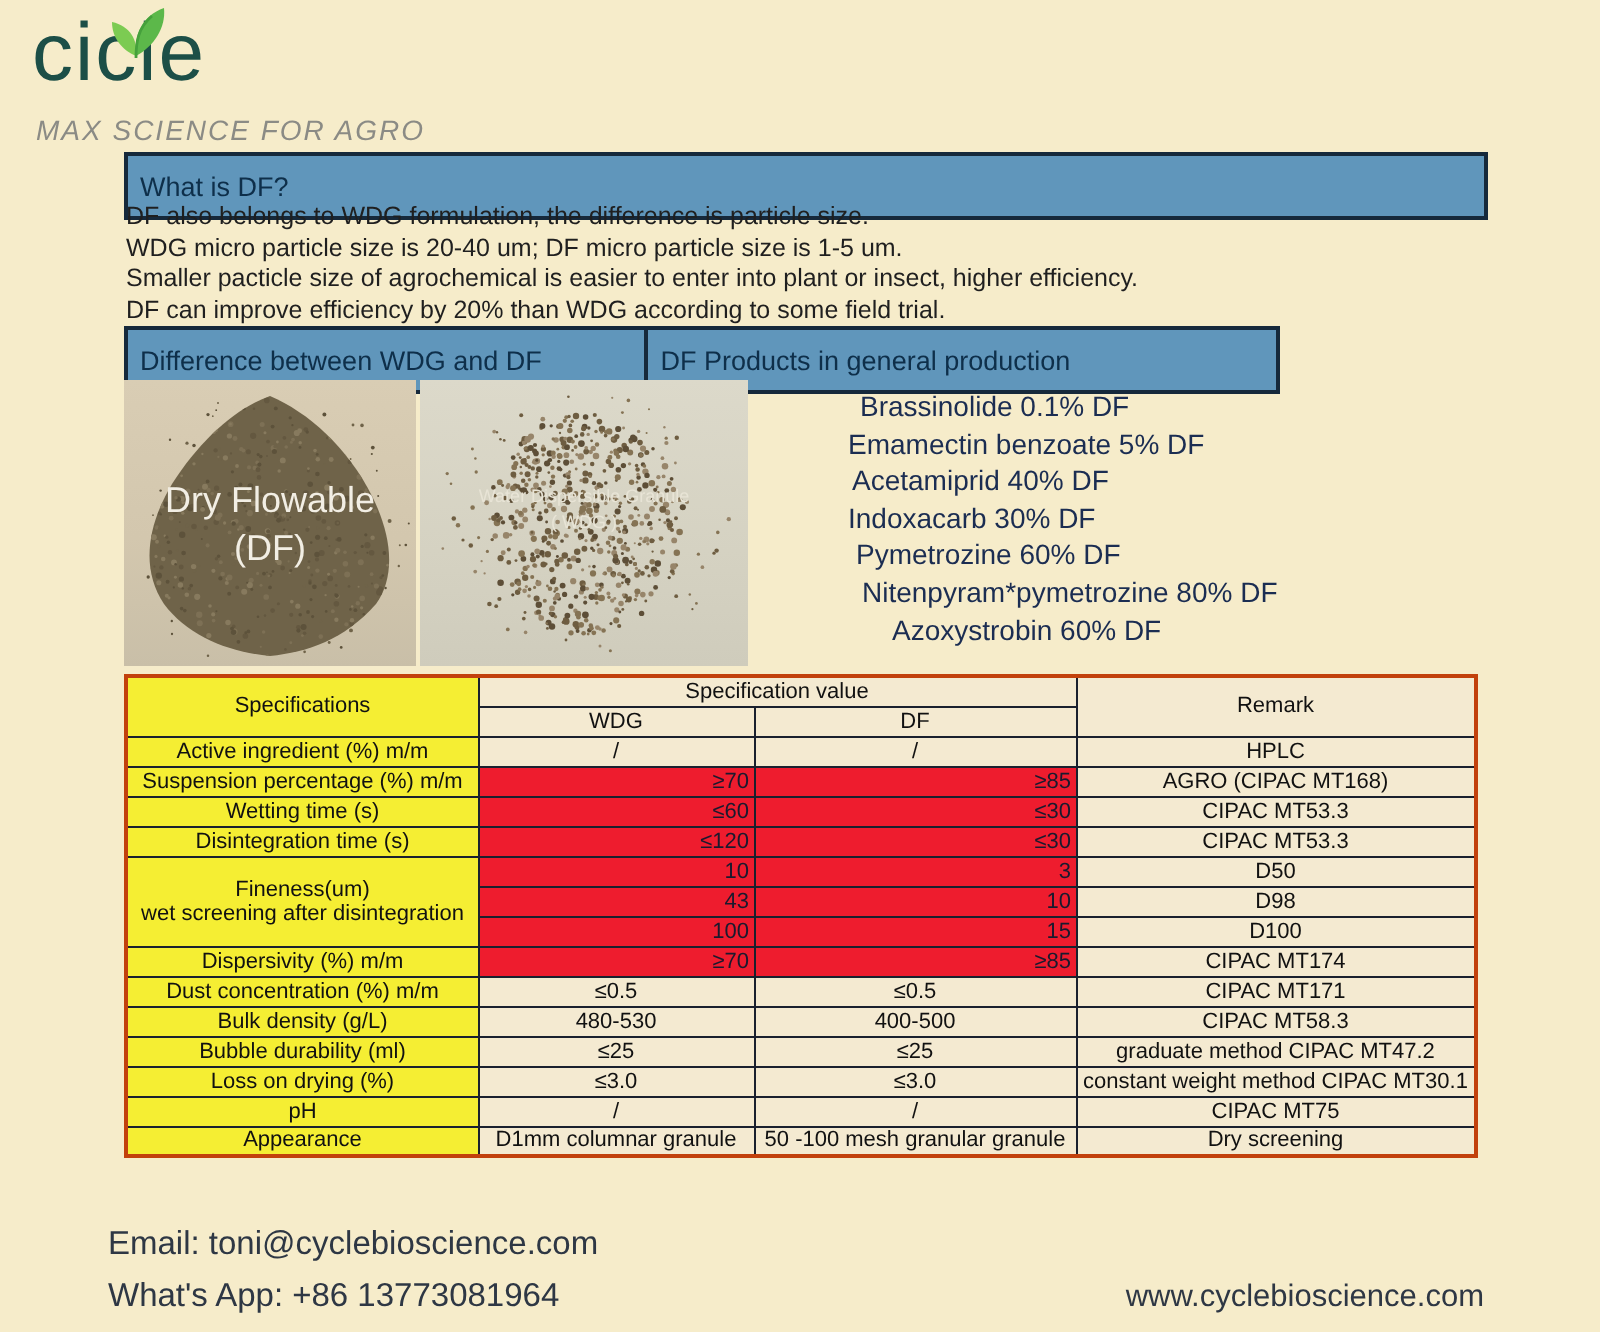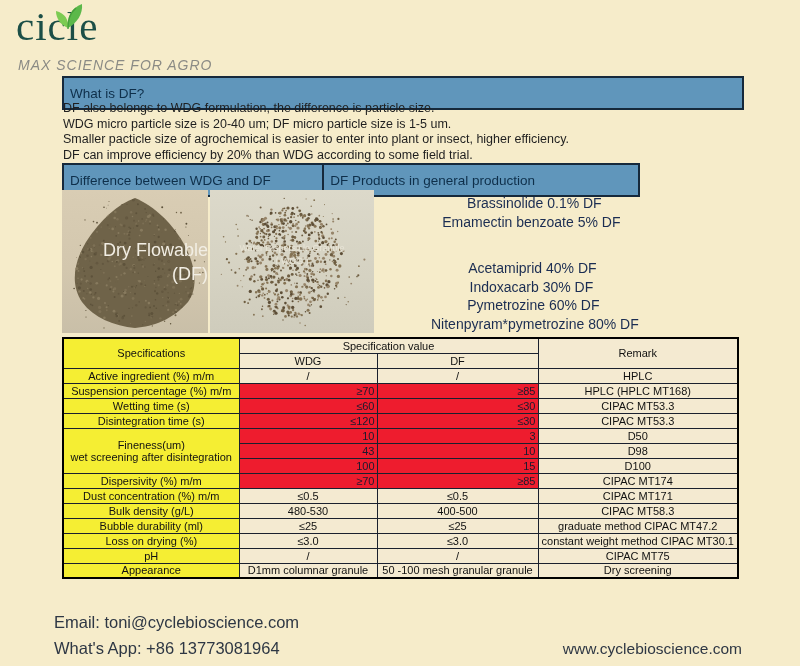--- a/index.html
+++ b/index.html
@@ -2,65 +2,65 @@
 <html><head>
 <meta charset="utf-8">
 <style>
   * { margin:0; padding:0; box-sizing:border-box; }
   html,body { width:800px; height:666px; }
   body { font-family:"Liberation Sans", sans-serif; }
   .page { position:relative; width:800px; height:666px; background:#f6ecca; overflow:hidden; }
 
   
   .logo-wrap { position:absolute; left:16px; top:6px; }
-  .logo-text { font-size:41px; font-weight:500; color:#1c4f47; letter-spacing:1px; line-height:1;font-family:Liberation Serif, serif; }
+  .logo-text { font-size:41px; font-weight:500; color:#1c4f47; letter-spacing:1px; line-height:1; }
   .logo-leaf { position:absolute; left:37px; top:-4px; }
   .tagline { position:absolute; left:18px; top:57px; font-size:14px; font-style:italic; color:#8b8b85; letter-spacing:1px; }
 
   
   .bar { background:#6096bb; border:2px solid #16293b; color:#0e2f4a; font-size:13.5px;
          display:flex; align-items:center; padding:15px 6px; font-weight:500; }
   .bar-what { position:absolute; left:62px; top:76px; width:682px; height:23px; }
   .bars-row { position:absolute; left:62px; top:163px; width:578px; height:23px; display:flex; }
   .bar-diff { width:309px; height:23px; }
   .bar-prod { width:375px; height:23px; margin-left:-2px; }
 
   
   .body-text { position:absolute; left:63px; top:101px; width:680px; font-size:12.5px;
                color:#1f1f1f; line-height:15.5px; }
 
   
   .photos { position:absolute; left:62px; top:190px; display:flex; }
   .photo { position:relative; height:143px; overflow:hidden; }
   .photo-df { width:146px; background:linear-gradient(180deg,#d9cdb4 0%,#d3c7ae 55%,#c9bfa8 100%); }
   .photo-wdg { width:164px; margin-left:2px; background:linear-gradient(180deg,#dcd9ca 0%,#d5d2c2 60%,#cfccbc 100%); }
-  .photo-label-df { position:absolute; left:0; top:48px; width:100%; text-align:right; color:#f2eee4;
+  .photo-label-df { position:absolute; left:0; top:48px; width:100%; text-align:center; color:#f2eee4;
                     font-size:18px; line-height:24px; z-index:3; }
   .photo-label-wdg { position:absolute; left:0; top:52px; width:100%; text-align:center; color:#e8e4d6;
                      font-size:9px; line-height:13px; z-index:3; }
   .photo svg { position:absolute; left:0; top:0; }
 
   
   .products { position:absolute; left:422px; top:194px; font-size:14px; color:#1b2d52;
-              line-height:18.6px; font-weight:500;text-align:center; }
+              line-height:18.6px; font-weight:500; }
   .products div:nth-child(1){ margin-left:8px; }
   .products div:nth-child(2){ margin-left:2px; }
-  .products div:nth-child(3){ margin-left:4px;margin-top:28px; }
+  .products div:nth-child(3){ margin-left:4px; }
   .products div:nth-child(4){ margin-left:2px; }
   .products div:nth-child(5){ margin-left:6px; }
   .products div:nth-child(6){ margin-left:9px; }
   .products div:nth-child(7){ margin-left:24px; }
 
   
   .spec-table { position:absolute; left:62px; top:337px; border-collapse:collapse;
                 table-layout:fixed; font-size:11px; color:#111; }
   .spec-table td, .spec-table th { border:1px solid #1a202e; height:15px; padding:0 2px;
                 text-align:center; vertical-align:middle; font-weight:normal; overflow:hidden;
                 background:#f4ead1; white-space:nowrap; }
-  .spec-table { border:2px solid #000000; }
+  .spec-table { border:2px solid #c2410c; }
   .spec-table .yellow { background:#f5ee33; }
   .spec-table .red { background:#ee1c2e; color:#1a1a2e;text-align:right; }
   .spec-table .group-cell { white-space:pre-line; line-height:12px; }
 
   
   .footer-contact { position:absolute; left:54px; top:609px; font-size:16.5px; color:#2e3744; line-height:26px; }
   .website { position:absolute; right:58px; top:640px; font-size:15.5px; color:#2e3744; }
 </style>
 </head>
 <body>
@@ -1231,21 +1231,21 @@
     <tr>
       <td class="yellow">Active ingredient (%) m/m</td>
       <td>/</td>
       <td>/</td>
       <td>HPLC</td>
     </tr>
     <tr>
       <td class="yellow">Suspension percentage (%) m/m</td>
       <td class="red">≥70</td>
       <td class="red">≥85</td>
-      <td>HPLC (HPLC MT168)</td>
+      <td>AGRO (CIPAC MT168)</td>
     </tr>
     <tr>
       <td class="yellow">Wetting time (s)</td>
       <td class="red">≤60</td>
       <td class="red">≤30</td>
       <td>CIPAC MT53.3</td>
     </tr>
     <tr>
       <td class="yellow">Disintegration time (s)</td>
       <td class="red">≤120</td>

